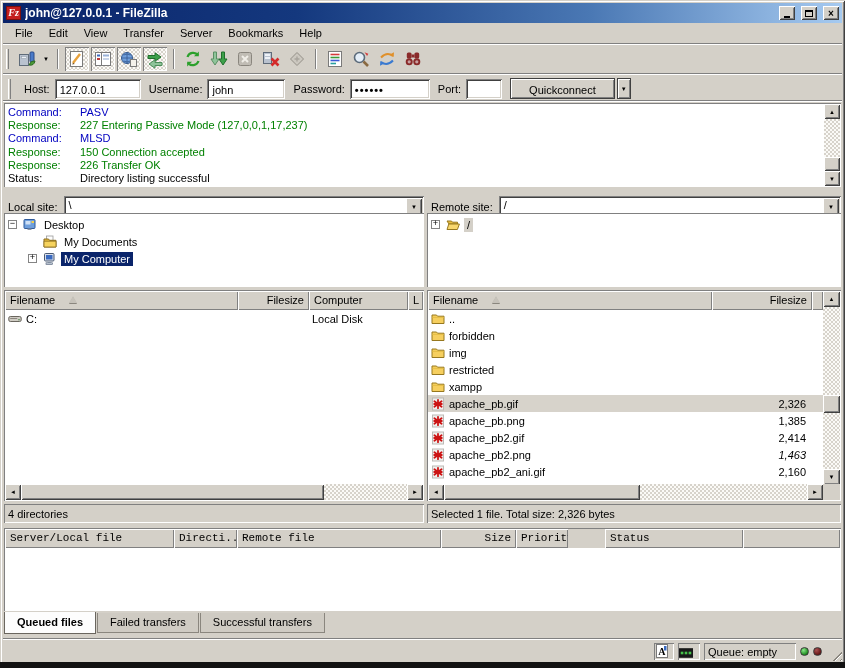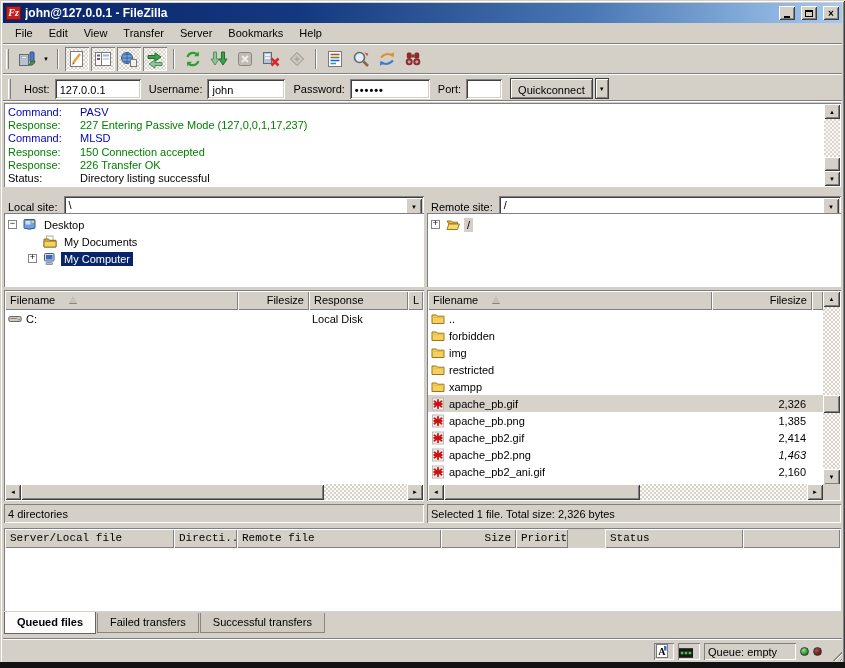--- a/index.html
+++ b/index.html
@@ -42,21 +42,21 @@
 .tb-sep { width:2px; height:20px; border-left:1px solid #808080; border-right:1px solid #fff; margin:0 5px; flex:none; }
 
 
 .quickbar { position:absolute; left:3px; top:76px; width:839px; height:25px; display:flex; align-items:center; padding-left:2px; }
 .qlabel { margin:0 5px 0 8px; white-space:nowrap; }
 .edit { height:20px; background:#fff; flex:none;
   box-shadow: inset 1px 1px 0 #808080, inset -1px -1px 0 #fff, inset 2px 2px 0 #404040, inset -2px -2px 0 #d4d0c8; }
 .edit input { border:0; outline:0; background:transparent; font:11px "Liberation Sans",sans-serif; width:100%; height:100%; padding:2px 2px 0 5px; }
 .w-host{width:86px} .w-user{width:78px} .w-pass{width:80px} .w-port{width:36px}
 .w-pass input { font-weight:bold; letter-spacing:1px; }
-.btn-quick { height:21px; padding:2px 7px 0; background:#d4d0c8; border:1px solid #404040; margin-left:8px;
+.btn-quick { height:21px; padding:2px 18px 0; background:#d4d0c8; border:1px solid #404040; margin-left:8px;
   box-shadow: inset 1px 1px 0 #fff, inset -1px -1px 0 #808080; display:flex; align-items:center; flex:none; }
 .btn-drop { width:14px; height:21px; background:#d4d0c8; border:1px solid #404040; margin-left:2px;
   box-shadow: inset 1px 1px 0 #fff, inset -1px -1px 0 #808080; display:flex; align-items:center; justify-content:center; font-size:6px; flex:none; }
 
 
 .logpane { position:absolute; left:4px; top:103px; width:837px; height:84px; background:#fff;
   box-shadow: inset 1px 1px 0 #808080, inset -1px -1px 0 #fff; padding:3px 20px 2px 4px; overflow:hidden; }
 .log-row { display:flex; line-height:13.2px; white-space:nowrap; }
 .log-label { width:72px; flex:none; }
 .command { color:#0000c0; } .response { color:#008000; } .status { color:#000; }
@@ -399,21 +399,21 @@
     <div class="listwrap">
       <div class="lheader" id="local-header">
           <div class="hcell" style="width: 233px;">
             <span>Filename</span>
             <span class="sort-asc"></span>
           </div>
           <div class="hcell right" style="width: 71px;">
             <span>Filesize</span>
           </div>
           <div class="hcell" style="width: 99px;">
-            <span>Response</span>
+            <span>Computer</span>
           </div>
           <div class="hcell fill">
             <span>L</span>
           </div>
         </div>
       <div class="lbody" id="local-rows">
           <div class="list-row">
             <div class="cell" style="width: 233px;">
               <span class="icon">
                 <svg viewBox="0 0 14 14">

